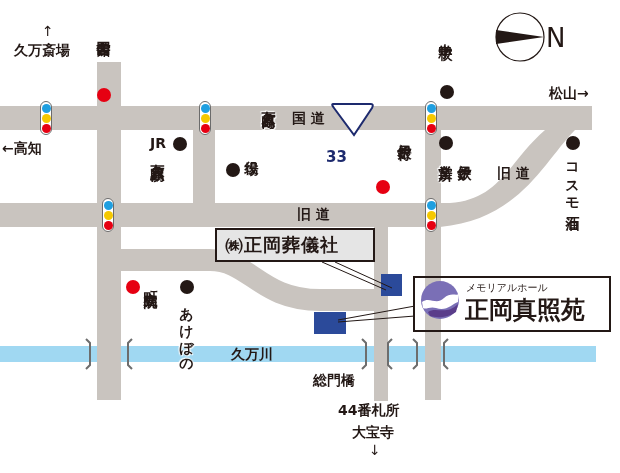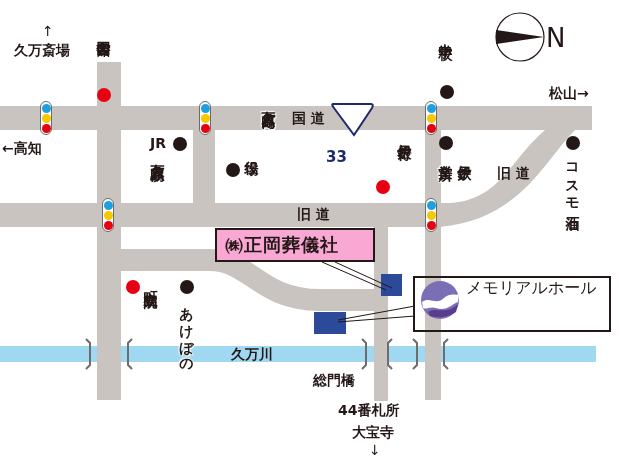--- a/index.html
+++ b/index.html
@@ -6,21 +6,21 @@
   body { width:620px; height:473px; position:relative; overflow:hidden;
          font-family:"DejaVu Sans", "Liberation Sans", sans-serif; color:#231815; }
   #map { position:absolute; left:0; top:0; width:620px; height:473px; }
   .lbl { position:absolute; font-size:14px; line-height:16px; color:#231815; font-weight:bold; white-space:nowrap; }
   .vert { writing-mode:vertical-rl; text-orientation:upright; letter-spacing:1px; }
   .halo { text-shadow: 0 0 2px #fff, 0 0 2px #fff, 1px 1px 1px #fff, -1px -1px 1px #fff; }
   .sig { position:absolute; width:12px; height:34px; border:1.5px solid #6b6b6b; border-radius:7px; background:#fff;
          display:flex; flex-direction:column; align-items:center; justify-content:space-around; padding:1px 0; box-sizing:border-box; }
   .sig span { width:9px; height:9px; border-radius:50%; display:block; }
   .dot { position:absolute; width:14px; height:14px; border-radius:50%; }
-  .callout { position:absolute; background:#f9a8d4; border:2px solid #231815; box-sizing:border-box; }
+  .callout { position:absolute; background:#e5e5e5; border:2px solid #231815; box-sizing:border-box; }
 </style>
 </head>
 <body>
 
 <div id="map">
 
   <svg width="620" height="473" viewBox="0 0 620 473" style="position:absolute;left:0;top:0">
 
     <rect x="0" y="346" width="596" height="16" fill="#a0d8f2"></rect>
 
@@ -147,15 +147,16 @@
       <span style="background:#1f9fe0"></span>
       <span style="background:#f5c800"></span>
       <span style="background:#e60012"></span>
     </div>
 
   <div class="callout" style="left:215px;top:228px;width:160px;height:34px;">
     <span style="position:absolute;left:8px;top:5px;font-size:18px;line-height:20px;font-weight:bold;white-space:nowrap;letter-spacing:1px;">㈱正岡葬儀社</span>
   </div>
 
   <div class="callout" style="left:413px;top:276px;width:198px;height:56px;background:transparent;">
-    <span style="position:absolute;left:51px;top:4px;font-size:16px;line-height:12px;font-weight:normal;white-space:nowrap;">メモリアルホール</span>
+    <span style="position:absolute;left:51px;top:4px;font-size:10px;line-height:12px;font-weight:normal;white-space:nowrap;">メモリアルホール</span>
+    <span style="position:absolute;left:50px;top:18px;font-size:24px;line-height:28px;font-weight:bold;font-family:'DejaVu Serif','Liberation Serif',serif;white-space:nowrap;">正岡真照苑</span>
   </div>
 </div>
 
 </body></html>

